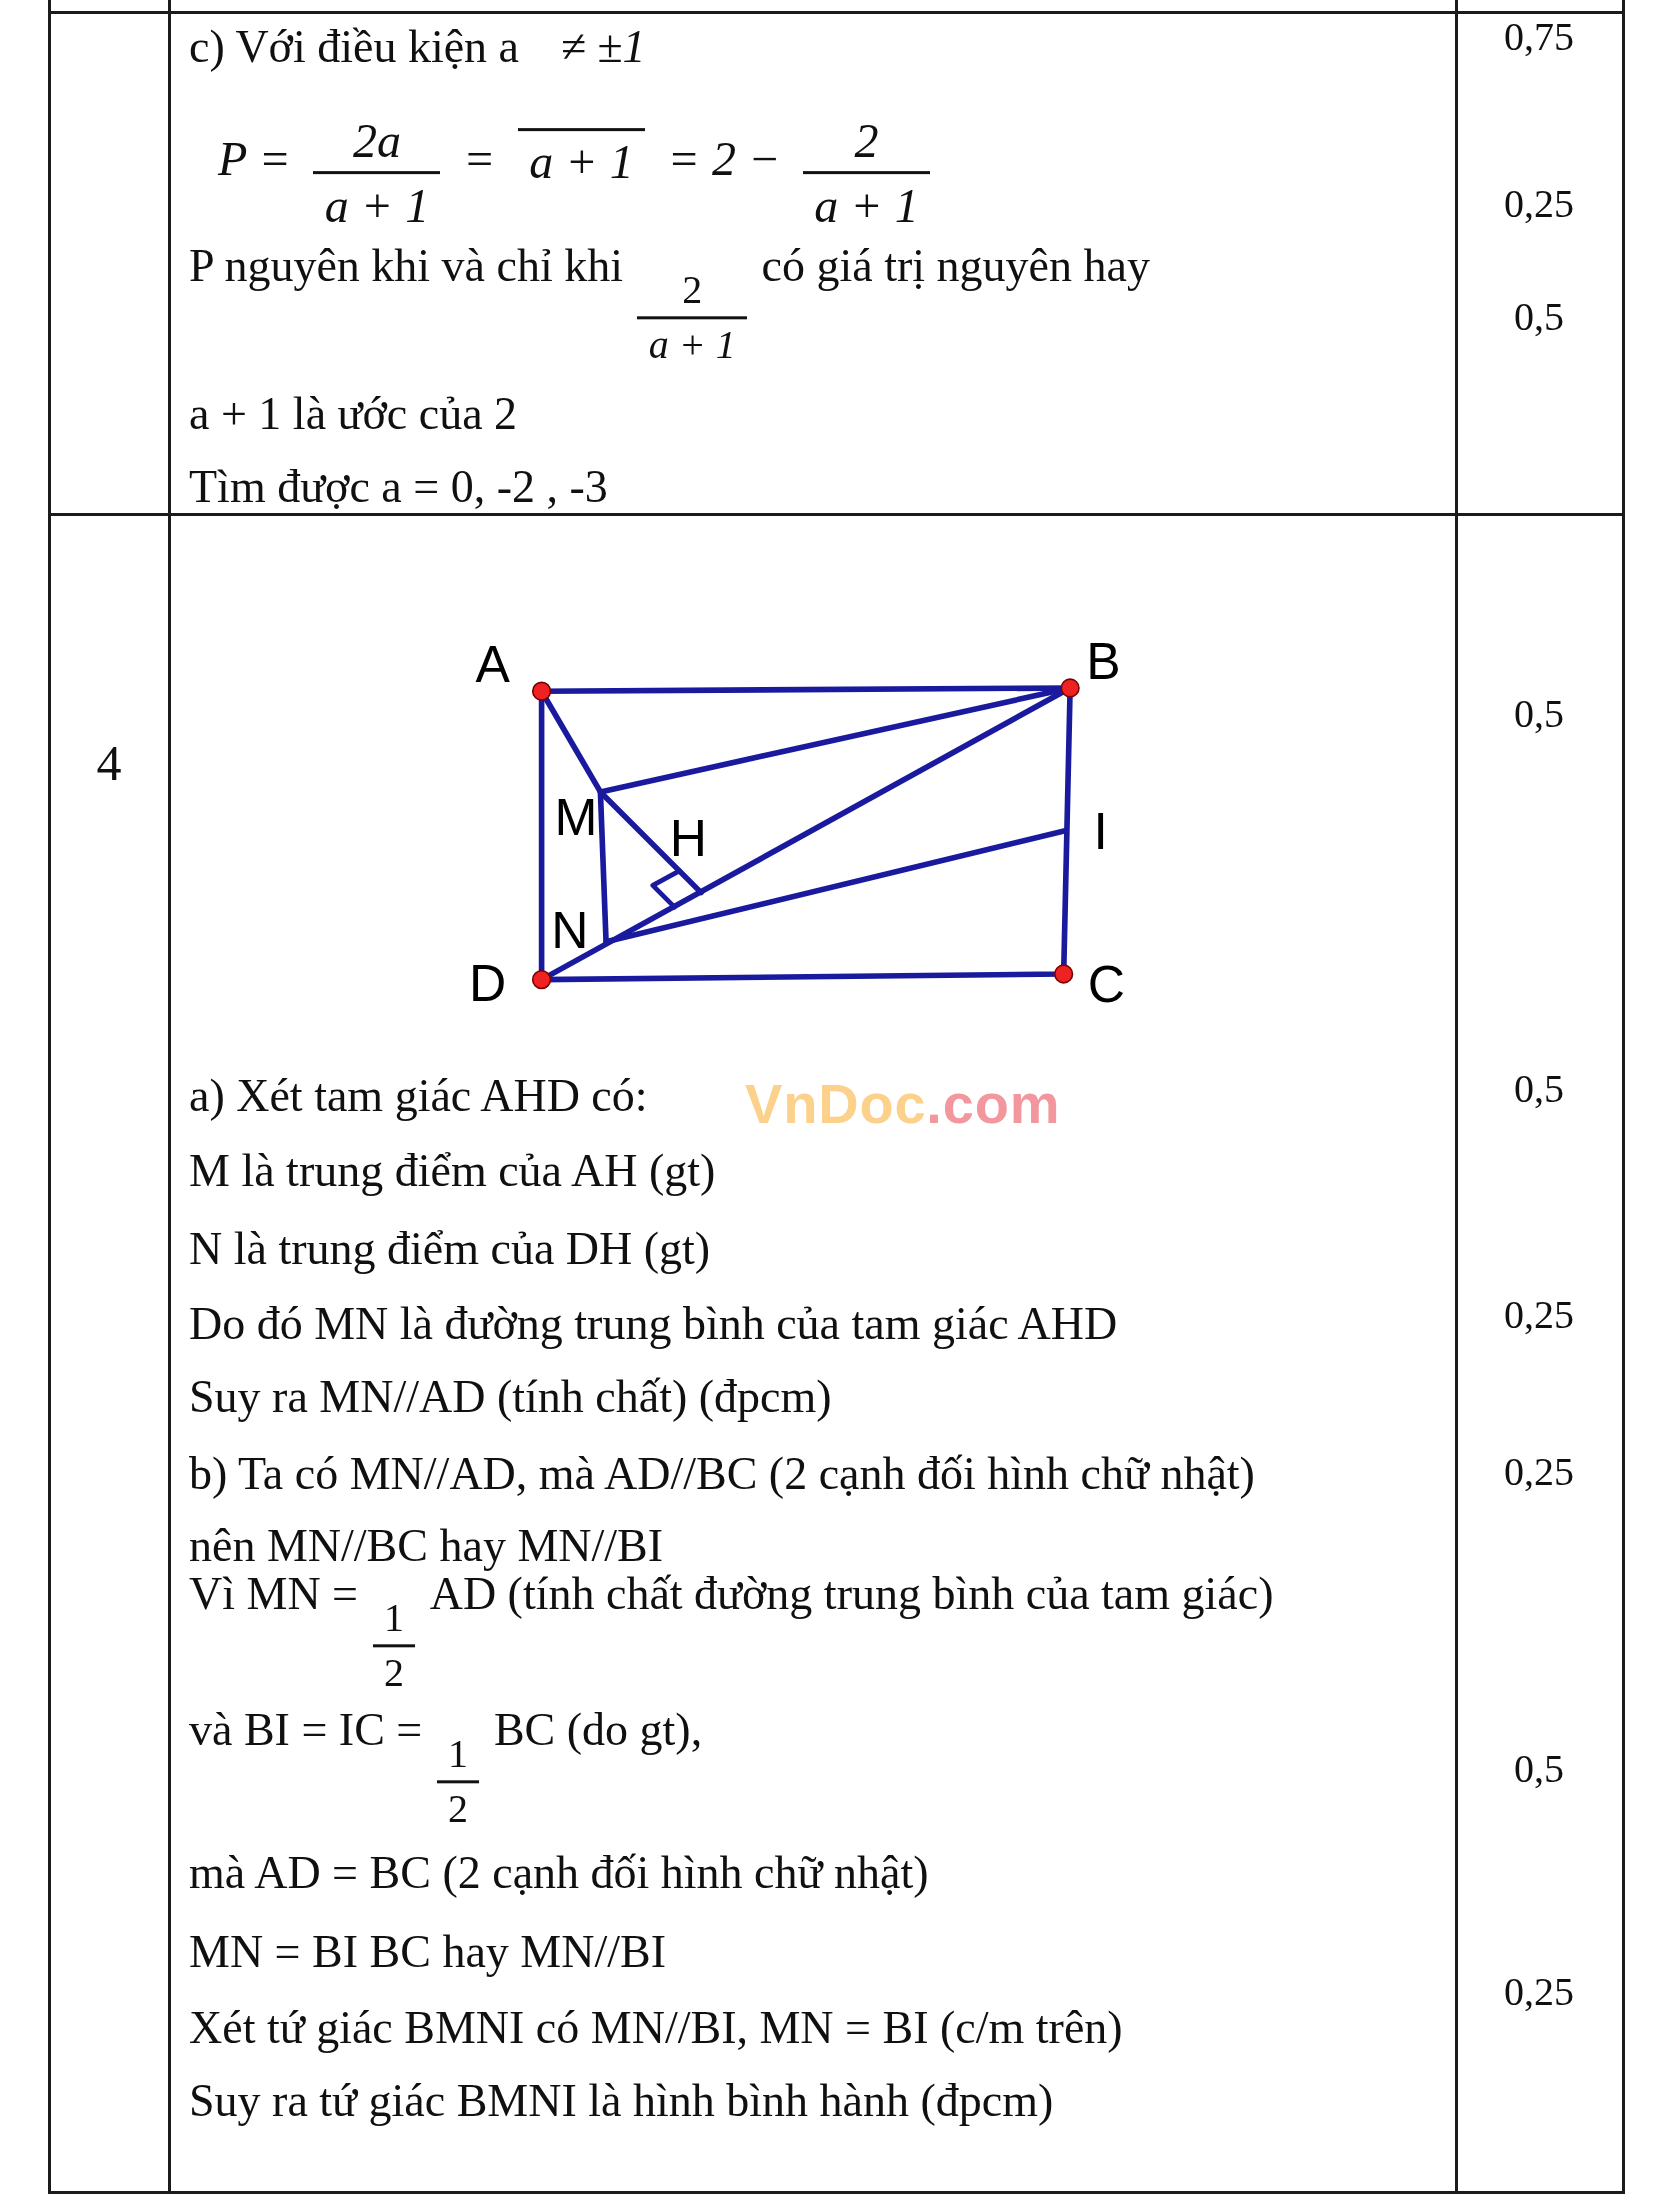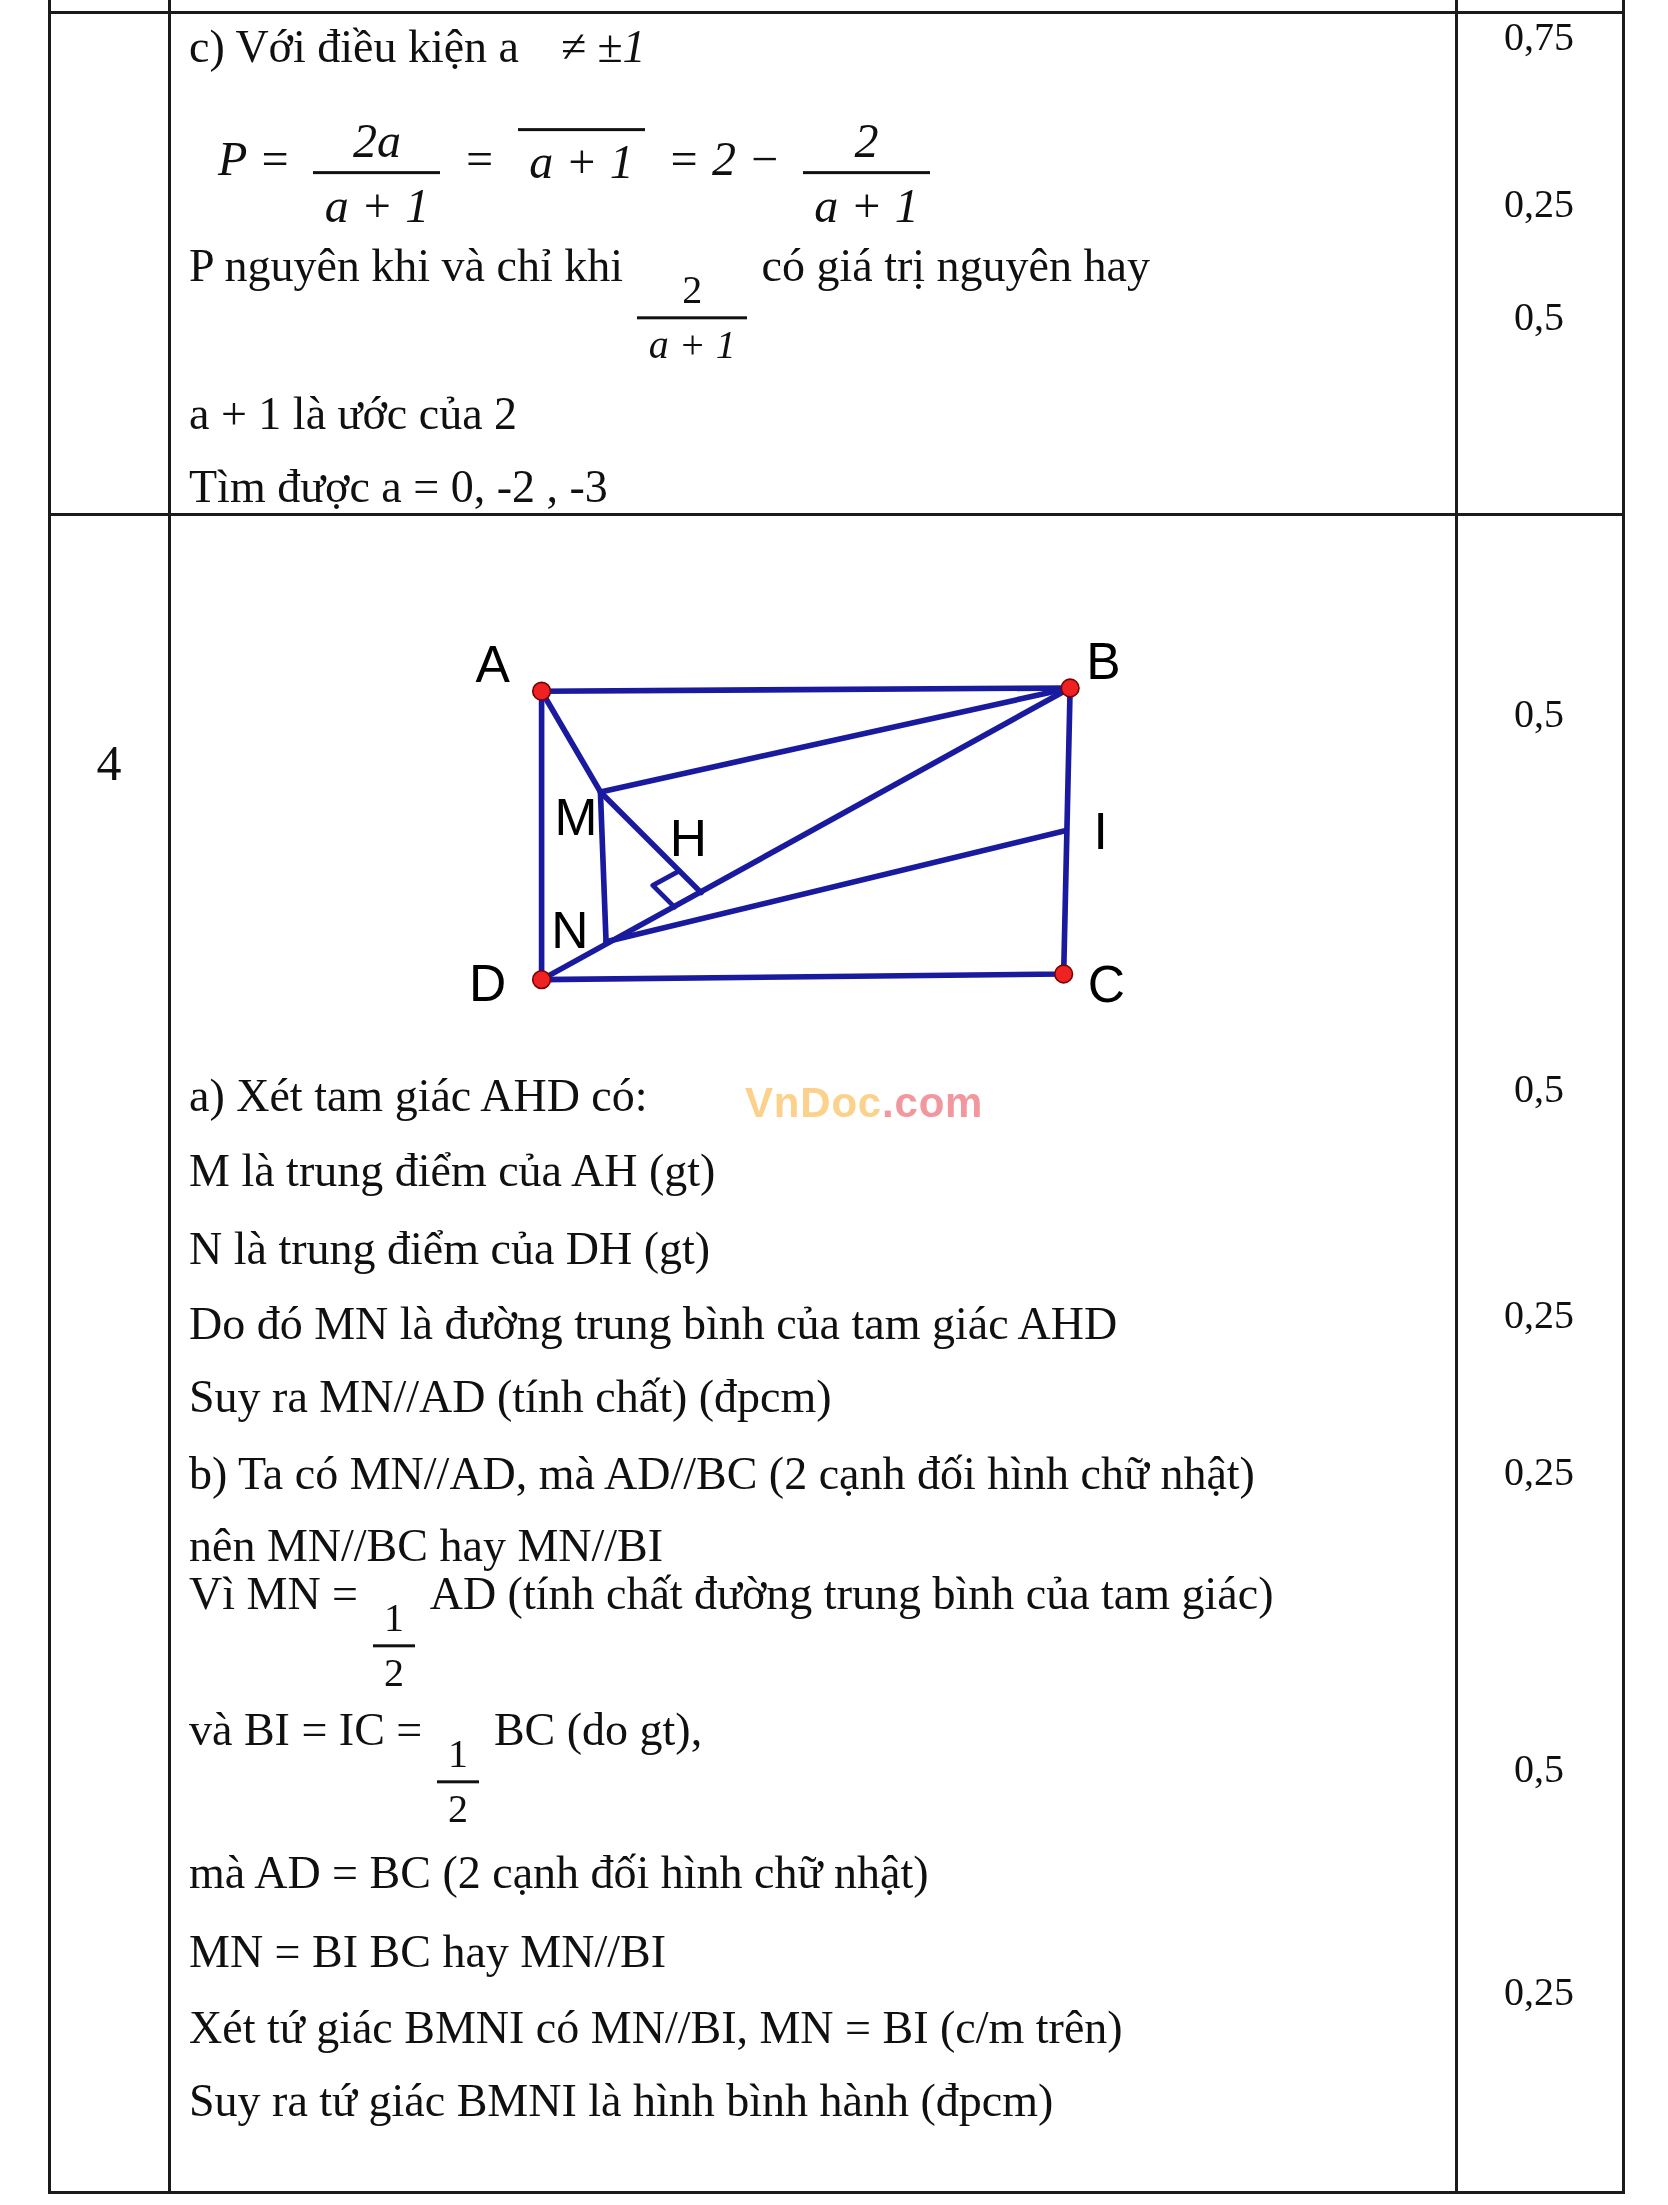--- a/index.html
+++ b/index.html
@@ -29,21 +29,21 @@
     white-space:nowrap;
   }
   .frac{display:inline-flex;flex-direction:column;align-items:center;line-height:1.15;}
   .fnum{padding:0 11.3px 3.2px 11.3px;margin-top:28px;}
   .fden{border-top:3.2px solid #111;padding:3.2px 11.3px 0 11.3px;}
   .frac.sm{font-size:40px;font-style:italic;}
   .frac.half{font-size:40px;font-style:normal;}
   .mathgap{margin-left:27px;}
   .wm{
     position:absolute;left:745px;top:1103px;transform:translateY(-50%);
-    font-family:"Liberation Sans",sans-serif;font-weight:bold;font-size:42px;
+    font-family:"Liberation Sans",sans-serif;font-weight:bold;font-size:56px;
     letter-spacing:0.8px;white-space:nowrap;
   }
   .wm .b1{color:#fbd18c;}
   .wm .b2{color:#f2979d;}
   .figwrap{position:absolute;left:443px;top:605px;width:766px;height:427px;}
   svg text{font-family:"Liberation Sans",sans-serif;font-size:64px;fill:#000;}
 </style>
 </head>
 <body>
 

